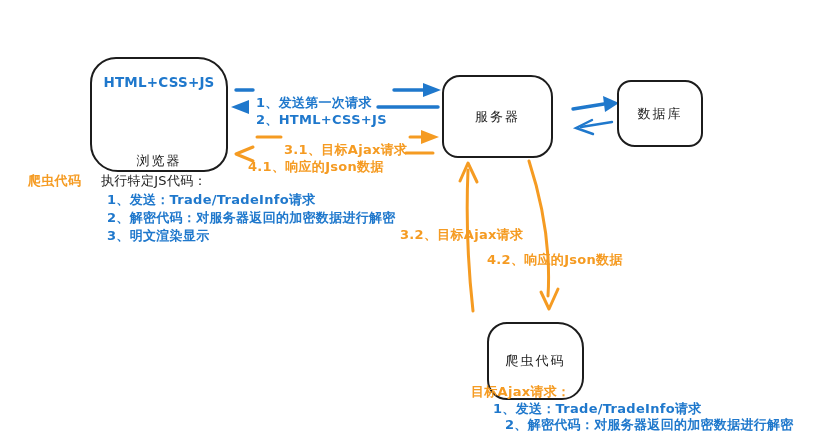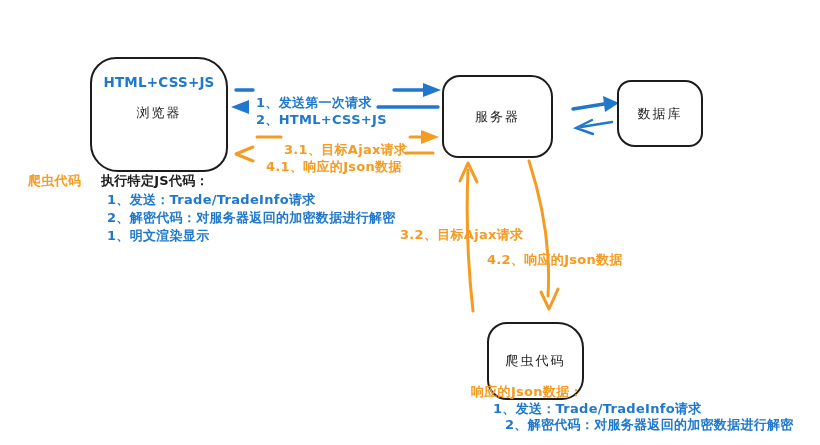--- a/index.html
+++ b/index.html
@@ -19,36 +19,36 @@
   .thin{stroke-width:2.4;}
   
   .box{
     position:absolute;box-sizing:border-box;
     border:2.6px solid var(--ink);background:#fff;
     display:flex;align-items:center;justify-content:center;
   }
   #box-browser{
     left:90px;top:57px;width:138px;height:115px;
     border-radius:26px 30px 24px 28px;
-    flex-direction:column;justify-content:flex-start;
+    flex-direction:column;justify-content:space-between;
     padding-top:15px;gap:14px;
   }
   #box-server{left:442px;top:75px;width:111px;height:83px;border-radius:18px 22px 20px 16px;}
   #box-database{left:617px;top:80px;width:86px;height:67px;border-radius:14px 18px 14px 18px;}
   #box-crawler{left:463px;top:322px;width:97px;height:78px;border-radius:20px 26px 22px 20px;margin-left:24px;}
   .box-title{font-size:13px;letter-spacing:2px;color:var(--ink);font-weight:500;white-space:nowrap;}
   .box-tech{font-size:13.5px;font-weight:600;letter-spacing:0.2px;white-space:nowrap;}
   
   .lbl{
     position:absolute;white-space:nowrap;
     line-height:16px;font-size:13px;letter-spacing:0.3px;margin-top:13px;
   }
   .blue{color:var(--blue);font-weight:600;}
   .orange{color:var(--orange);font-weight:600;text-align:right;}
-  .ink{color:var(--ink);font-weight:700;}
+  .ink{color:var(--ink);font-weight:400;}
 </style>
 </head>
 <body>
 
 <div class="stage">
 
   <svg class="arrows" viewBox="0 0 820 445">
 
     <g>
       <path class="sb" d="M236 90 H253"></path>
@@ -105,28 +105,28 @@
     <div class="box-title">数据库</div>
   </div>
 
   <div class="box" id="box-crawler">
     <div class="box-title">爬虫代码</div>
   </div>
 
   <div class="lbl blue" style="left:256px;top:82px">1、发送第一次请求</div>
   <div class="lbl blue" style="left:256px;top:99px">2、HTML+CSS+JS</div>
   <div class="lbl orange" style="left:284px;top:129px">3.1、目标Ajax请求</div>
-  <div class="lbl orange" style="left:266px;top:146px">4.1、响应的Json数据</div>
+  <div class="lbl orange" style="left:248px;top:146px">4.1、响应的Json数据</div>
 
   <div class="lbl orange" style="left:28px;top:160px">爬虫代码</div>
   <div class="lbl ink" style="left:101px;top:160px">执行特定JS代码：</div>
   <div class="lbl blue" style="left:107px;top:179px">1、发送：Trade/TradeInfo请求</div>
   <div class="lbl blue" style="left:107px;top:197px">2、解密代码：对服务器返回的加密数据进行解密</div>
-  <div class="lbl blue" style="left:107px;top:215px">1、明文渲染显示</div>
+  <div class="lbl blue" style="left:107px;top:215px">3、明文渲染显示</div>
 
   <div class="lbl orange" style="left:400px;top:214px">3.2、目标Ajax请求</div>
   <div class="lbl orange" style="left:487px;top:239px">4.2、响应的Json数据</div>
 
-  <div class="lbl orange" style="left:471px;top:371px">响应的Json数据：</div>
+  <div class="lbl orange" style="left:471px;top:371px">目标Ajax请求：</div>
   <div class="lbl blue" style="left:493px;top:388px">1、发送：Trade/TradeInfo请求</div>
   <div class="lbl blue" style="left:505px;top:404px">2、解密代码：对服务器返回的加密数据进行解密</div>
 
 </div>
 
 </body></html>

